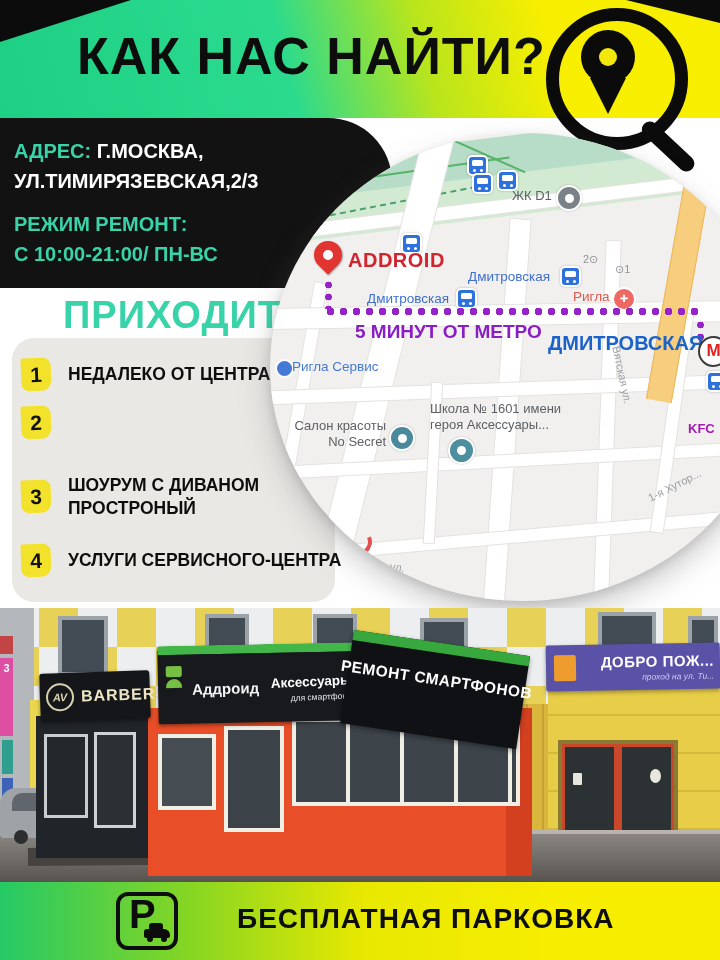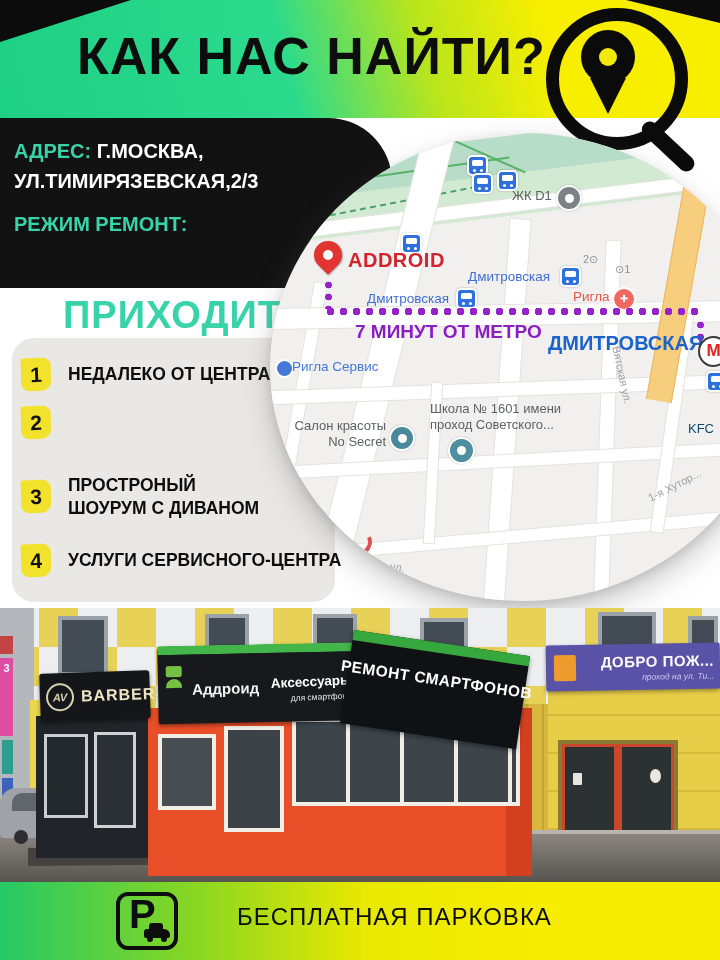--- a/index.html
+++ b/index.html
@@ -175,21 +175,21 @@
 
   
   .strip{left:0;top:882px;width:720px;height:78px;
     background:linear-gradient(90deg,#25c966 0%,#86d623 25%,#e8e800 48%,#f6ed00 72%,#f6ed00 100%);}
   .p-icon{left:116px;top:10px;width:62px;height:58px;border:4px solid #0d0d0d;border-radius:12px;box-sizing:border-box;}
   .p-letter{position:absolute;left:9px;top:-4px;font-size:40px;font-weight:800;color:#0d0d0d;}
   .p-car{position:absolute;right:4px;bottom:8px;width:26px;height:9px;background:#0d0d0d;border-radius:3px 6px 2px 2px;}
   .p-car::before{content:"";position:absolute;top:-6px;left:5px;width:14px;height:7px;background:#0d0d0d;border-radius:3px 3px 0 0;}
   .p-car::after{content:"";position:absolute;bottom:-4px;left:3px;width:6px;height:6px;border-radius:50%;background:#0d0d0d;
     box-shadow:14px 0 0 #0d0d0d;}
-  .strip-text{left:200px;top:21px;font-size:24px;font-weight:400;color:#0d0d0d;letter-spacing:1px;white-space:nowrap;}
+  .strip-text{left:200px;top:21px;font-size:28px;font-weight:700;color:#0d0d0d;letter-spacing:1px;white-space:nowrap;}
 </style>
 </head>
 <body>
 
 <div class="page">
 
   <div class="abs header">
     <div class="abs title">КАК НАС НАЙТИ?</div>
   </div>
   <div class="abs corner-tl"></div>
@@ -202,39 +202,40 @@
     <div class="mag-handle"></div>
   </div>
 
   <div class="abs addr">
     <div class="addr-line">
       <span class="lbl">АДРЕС:</span>
       <span>Г.МОСКВА,</span>
     </div>
     <div class="addr-line">УЛ.ТИМИРЯЗЕВСКАЯ,2/3</div>
     <div class="addr-line addr-hours lbl">РЕЖИМ РЕМОНТ:</div>
+    <div class="addr-line lbl">С 10:00-21:00/ ПН-ВС</div>
   </div>
 
   <div class="abs invite">ПРИХОДИТЕ!</div>
   <div class="abs panel">
     <div class="b-row b-r1">
       <div class="b-badge">1</div>
       <div class="b-text">
         <div>НЕДАЛЕКО ОТ ЦЕНТРА</div>
 
       </div>
     </div>
     <div class="b-row b-r2">
       <div class="b-badge">2</div>
     </div>
     <div class="b-row b-r3">
       <div class="b-badge">3</div>
       <div class="b-text">
+        <div>ШОУРУМ С ДИВАНОМ</div>
         <div>ПРОСТРОНЫЙ</div>
-        <div>ШОУРУМ С ДИВАНОМ</div>
       </div>
     </div>
     <div class="b-row b-r4">
       <div class="b-badge">4</div>
       <div class="b-text">
         <div>УСЛУГИ СЕРВИСНОГО-ЦЕНТРА</div>
 
       </div>
     </div>
   </div>
@@ -277,36 +278,36 @@
 
     <div class="rail-label" style="left:303px;top:156px;color:#e2574d;">Ригла</div>
     <div class="rigla-icon">✚</div>
 
     <div class="pin"></div>
     <div class="addroid-lbl">ADDROID</div>
 
     <div class="dots-v"></div>
     <div class="dots-h"></div>
     <div class="dots-tail"></div>
-    <div class="route-note">7 МИНУТ ОТ МЕТРО</div>
+    <div class="route-note">5 МИНУТ ОТ МЕТРО</div>
     <div class="metro-name">ДМИТРОВСКАЯ</div>
     <div class="m-badge">М</div>
 
     <div class="mobil-icon"></div>
     <div class="rail-label" style="left:22px;top:226px;color:#4479d6;">Ригла Сервис</div>
 
     <div class="maplabel" style="left:18px;top:285px;width:98px;text-align:right;">Салон красоты</div>
     <div class="maplabel" style="left:18px;top:301px;width:98px;text-align:right;">No Secret</div>
     <div class="salon-icon poi"></div>
 
     <div class="maplabel" style="left:160px;top:268px;">Школа № 1601 имени</div>
-    <div class="maplabel" style="left:160px;top:284px;">проход Советского...</div>
+    <div class="maplabel" style="left:160px;top:284px;">героя Аксессуары...</div>
     <div class="school-icon poi"></div>
 
-    <div class="maplabel" style="left:418px;top:288px;color:#0c4a6e;font-weight:400;">KFC</div>
+    <div class="maplabel" style="left:418px;top:288px;color:#a21caf;font-weight:700;">KFC</div>
 
     <div class="gray-rot" style="left:352px;top:212px;transform:rotate(78deg);transform-origin:left top;">Вятская ул.</div>
     <div class="gray-rot" style="left:376px;top:360px;transform:rotate(-27deg);transform-origin:left top;">1-я Хутор...</div>
     <div class="gray-rot" style="left:120px;top:428px;transform:rotate(8deg);">ул.</div>
     <div class="red-arc"></div>
   </div>
 
   <div class="abs photo">
     <div class="facade"></div>
     <div class="win w1"></div>

